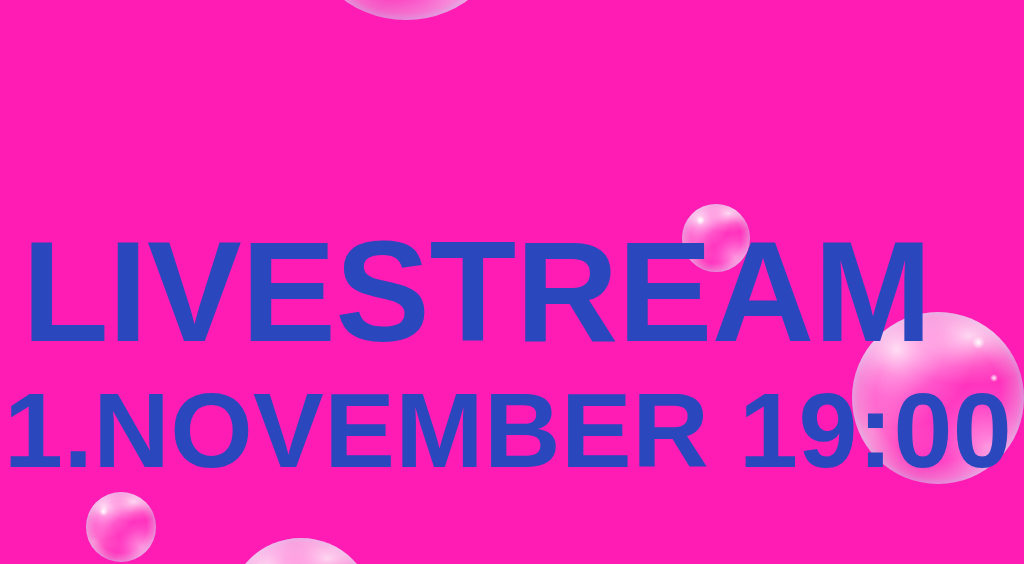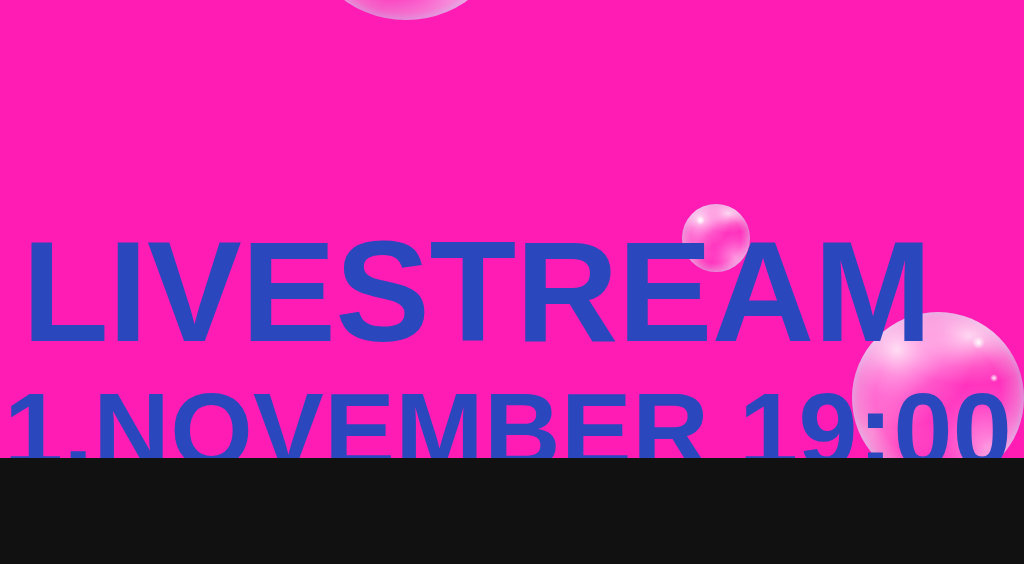--- a/index.html
+++ b/index.html
@@ -4,21 +4,21 @@
 <title>Livestream Announcement</title>
 <style>
   html, body {
     margin: 0;
     padding: 0;
     background: #111;
   }
   #poster {
     position: relative;
     width: 1024px;
-    height: 458px;
+    height: 564px;
     overflow: hidden;
     background: #FF1CB4;
     font-family: "Liberation Sans", sans-serif;
     user-select: none;
   }
 
   
   .bubble {
     position: absolute;
     border-radius: 50%;

